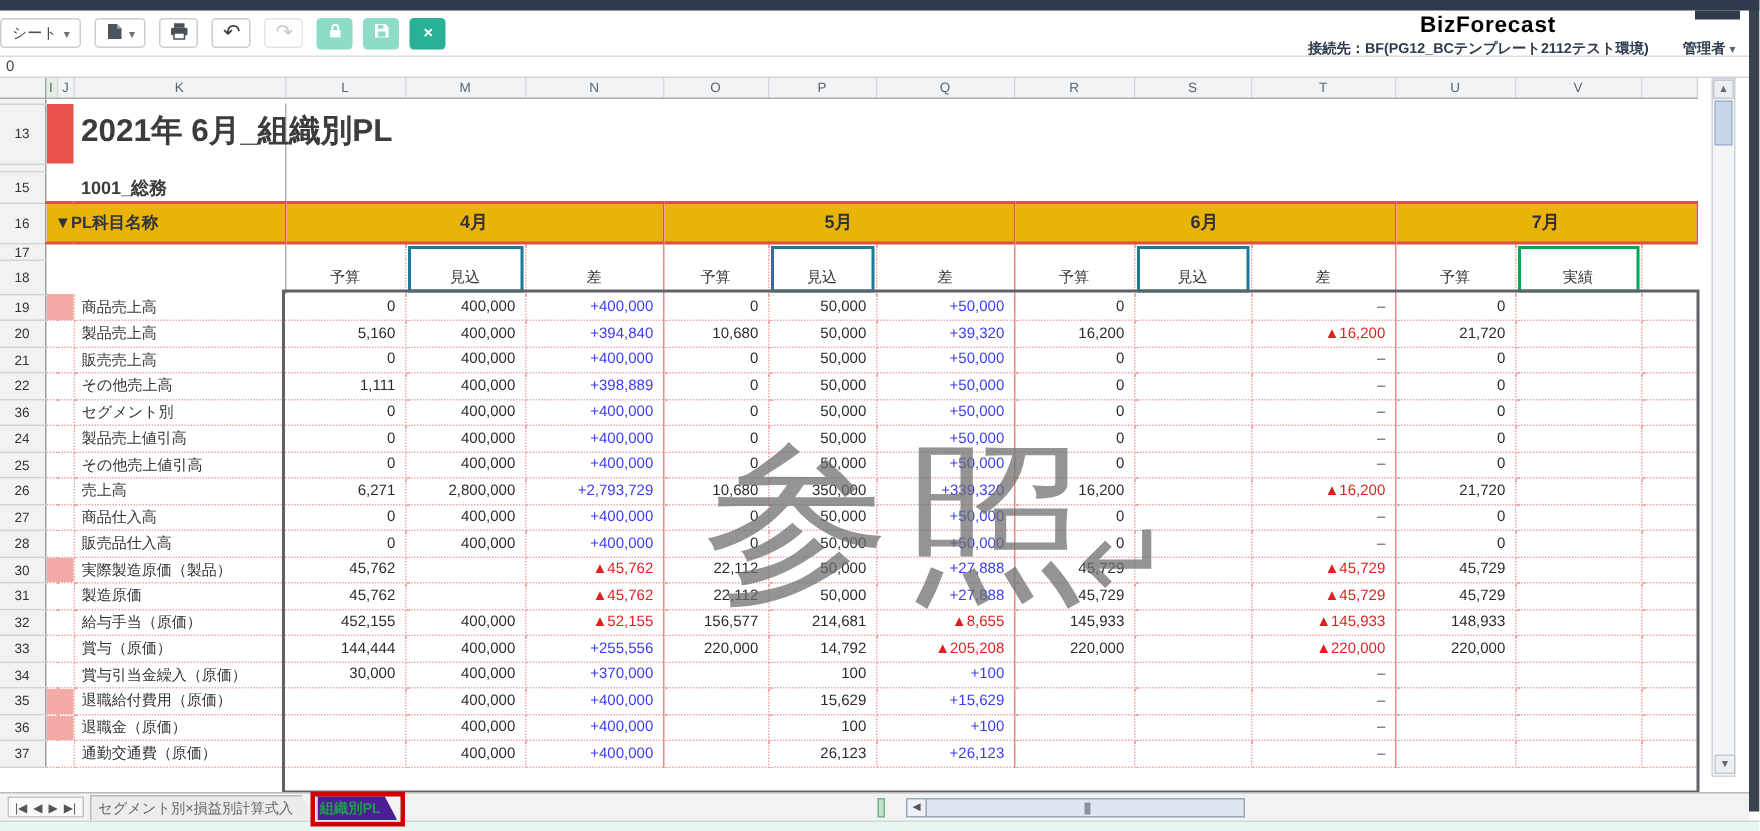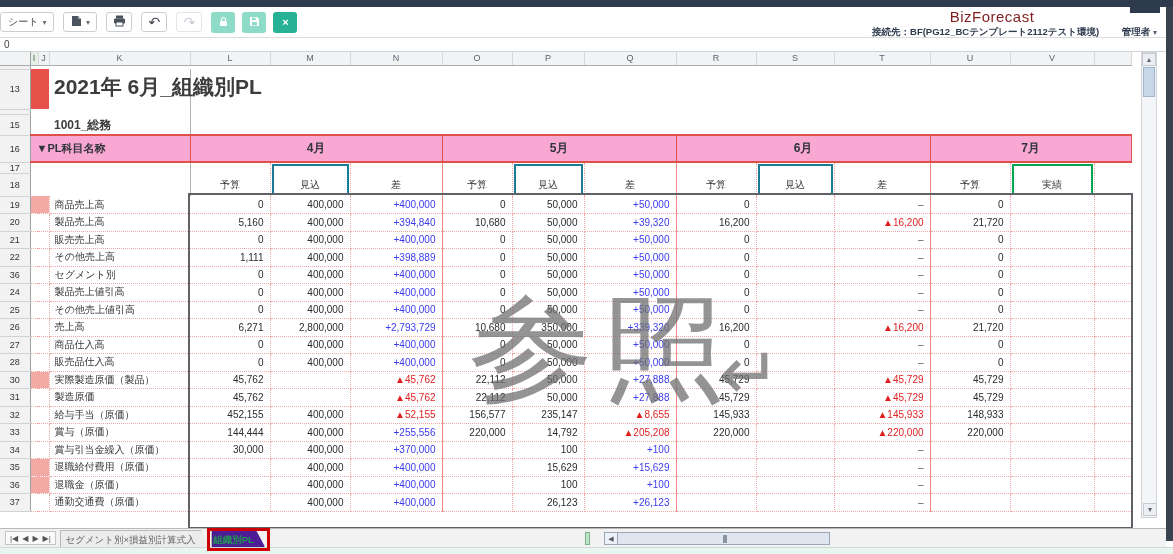--- a/index.html
+++ b/index.html
@@ -21,21 +21,21 @@
   .tb-btn.iconb { width:26px; padding:0; }
   .tb-btn.disabled { color:#c3c8ce; border-color:#e3e6e9; }
   .tb-green { height:21px; width:24px; border:none; border-radius:3px; display:inline-flex; align-items:center;
     justify-content:center; margin-right:7px; color:#fff; font-size:11px; font-weight:bold; cursor:pointer;}
   .tb-green.soft { background:#8edcc7; }
   .tb-green.strong { background:#27b295; }
   .glyph-undo { font-size:14px; color:#3a3f45; font-family:"DejaVu Sans",sans-serif; }
   .glyph-redo { font-size:14px; color:#c6cbd1; font-family:"DejaVu Sans",sans-serif; }
   
   #brand { position:absolute; right:16px; top:8px; width:330px; z-index:5; }
-  #brand .logo { text-align:center; color:#7f1d1d; font-weight:normal; font-size:15px; letter-spacing:.5px; }
+  #brand .logo { text-align:center; color:#000000; font-weight:bold; font-size:15px; letter-spacing:.5px; }
   #brand .conn { text-align:right; font-size:9.5px; color:#2e3b4e; font-weight:bold; white-space:nowrap; margin-top:1px;}
   #brand .caret { font-size:8px; color:#56647a; }
   
   #formulabar { position:absolute; top:38px; left:0; right:7px; height:14px; background:#fff;
     border-bottom:1px solid #cfd4d9; font-size:10px; color:#444; padding-left:4px; line-height:13px;}
   
   #sheet { position:absolute; top:52px; left:0; width:1162px; height:476px; background:#fff; overflow:hidden; }
   table { border-collapse:collapse; table-layout:fixed; width:1131px; }
   td { padding:0; font-size:10px; overflow:hidden; white-space:nowrap; }
   tr.colhead { height:13px; } tr.r12 { height:4px; } tr.r13 { height:40px; } tr.r14 { height:5px; }
@@ -45,21 +45,21 @@
     text-align:center; font-size:9px; color:#333; }
   .cl-h { background:#f2f3f5; border-right:1px solid #d4d7db; border-bottom:1px solid #a8adb3;
     text-align:center; font-size:9px; color:#5a6570; }
   .cl-h.first { background:#e2efe2; }
   .corner { background:#f2f3f5; border-bottom:1px solid #a8adb3; border-right:1px solid #9aa0a6; }
   .kline { border-right:1px solid #b0b0b0; }
   .redbar { background:#e8504a; }
   .rel { position:relative; overflow:visible; }
   .title-abs { position:absolute; left:5px; top:4px; font-size:21px; font-weight:bold; color:#3c3c3c; white-space:nowrap; z-index:2;}
   .org-abs { position:absolute; left:5px; top:3px; font-size:12px; font-weight:bold; color:#3c3c3c; white-space:nowrap;}
-  .mh { background:#f9a8d4; border-top:2px solid #dd5148; border-bottom:2px solid #dd5148;
+  .mh { background:#eab308; border-top:2px solid #dd5148; border-bottom:2px solid #dd5148;
     border-right:1px solid #dd5148; font-weight:bold; color:#30333a; text-align:center; font-size:12px; }
   .mh.namec { text-align:left; padding-left:6px; font-size:11px; }
   .vd { border-right:1px dotted #f0a9a9; } .vs { border-right:1px solid #ef8b84; }
   .sub { text-align:center; font-size:10px; color:#333; }
   .hbox { position:absolute; left:1px; right:1px; top:-9px; bottom:1px; z-index:3; pointer-events:none;}
   .hbox.teal { border:2px solid #1a7b96; } .hbox.green { border:2px solid #00a651; }
   .v { text-align:right; padding-right:6px; border-bottom:1px dotted #f0a9a9; background:#fff; color:#2b2b2b; }
   .v.pos { color:#3b3bf0; } .v.neg { color:#e01f1f; } .v.dash { color:#555; }
   .k { text-align:left; padding-left:5px; border-bottom:1px dotted #f0a9a9; color:#333; }
   .ij { border-bottom:1px dotted #f0a9a9; border-right:1px dotted #f0a9a9; background:#fff; }
@@ -485,21 +485,21 @@
           <td class="v"></td>
         </tr>
         <tr class="datarow">
           <td class="g">32</td>
           <td class="ij" colspan="2"></td>
           <td class="k">給与手当（原価）</td>
           <td class="v vd">452,155</td>
           <td class="v vd">400,000</td>
           <td class="v vs neg">▲52,155</td>
           <td class="v vd">156,577</td>
-          <td class="v vd">235,147</td>
+          <td class="v vd">214,681</td>
           <td class="v vs neg">▲8,655</td>
           <td class="v vd">145,933</td>
           <td class="v vd"></td>
           <td class="v vs neg">▲145,933</td>
           <td class="v vd">148,933</td>
           <td class="v vd"></td>
           <td class="v"></td>
         </tr>
         <tr class="datarow">
           <td class="g">33</td>

